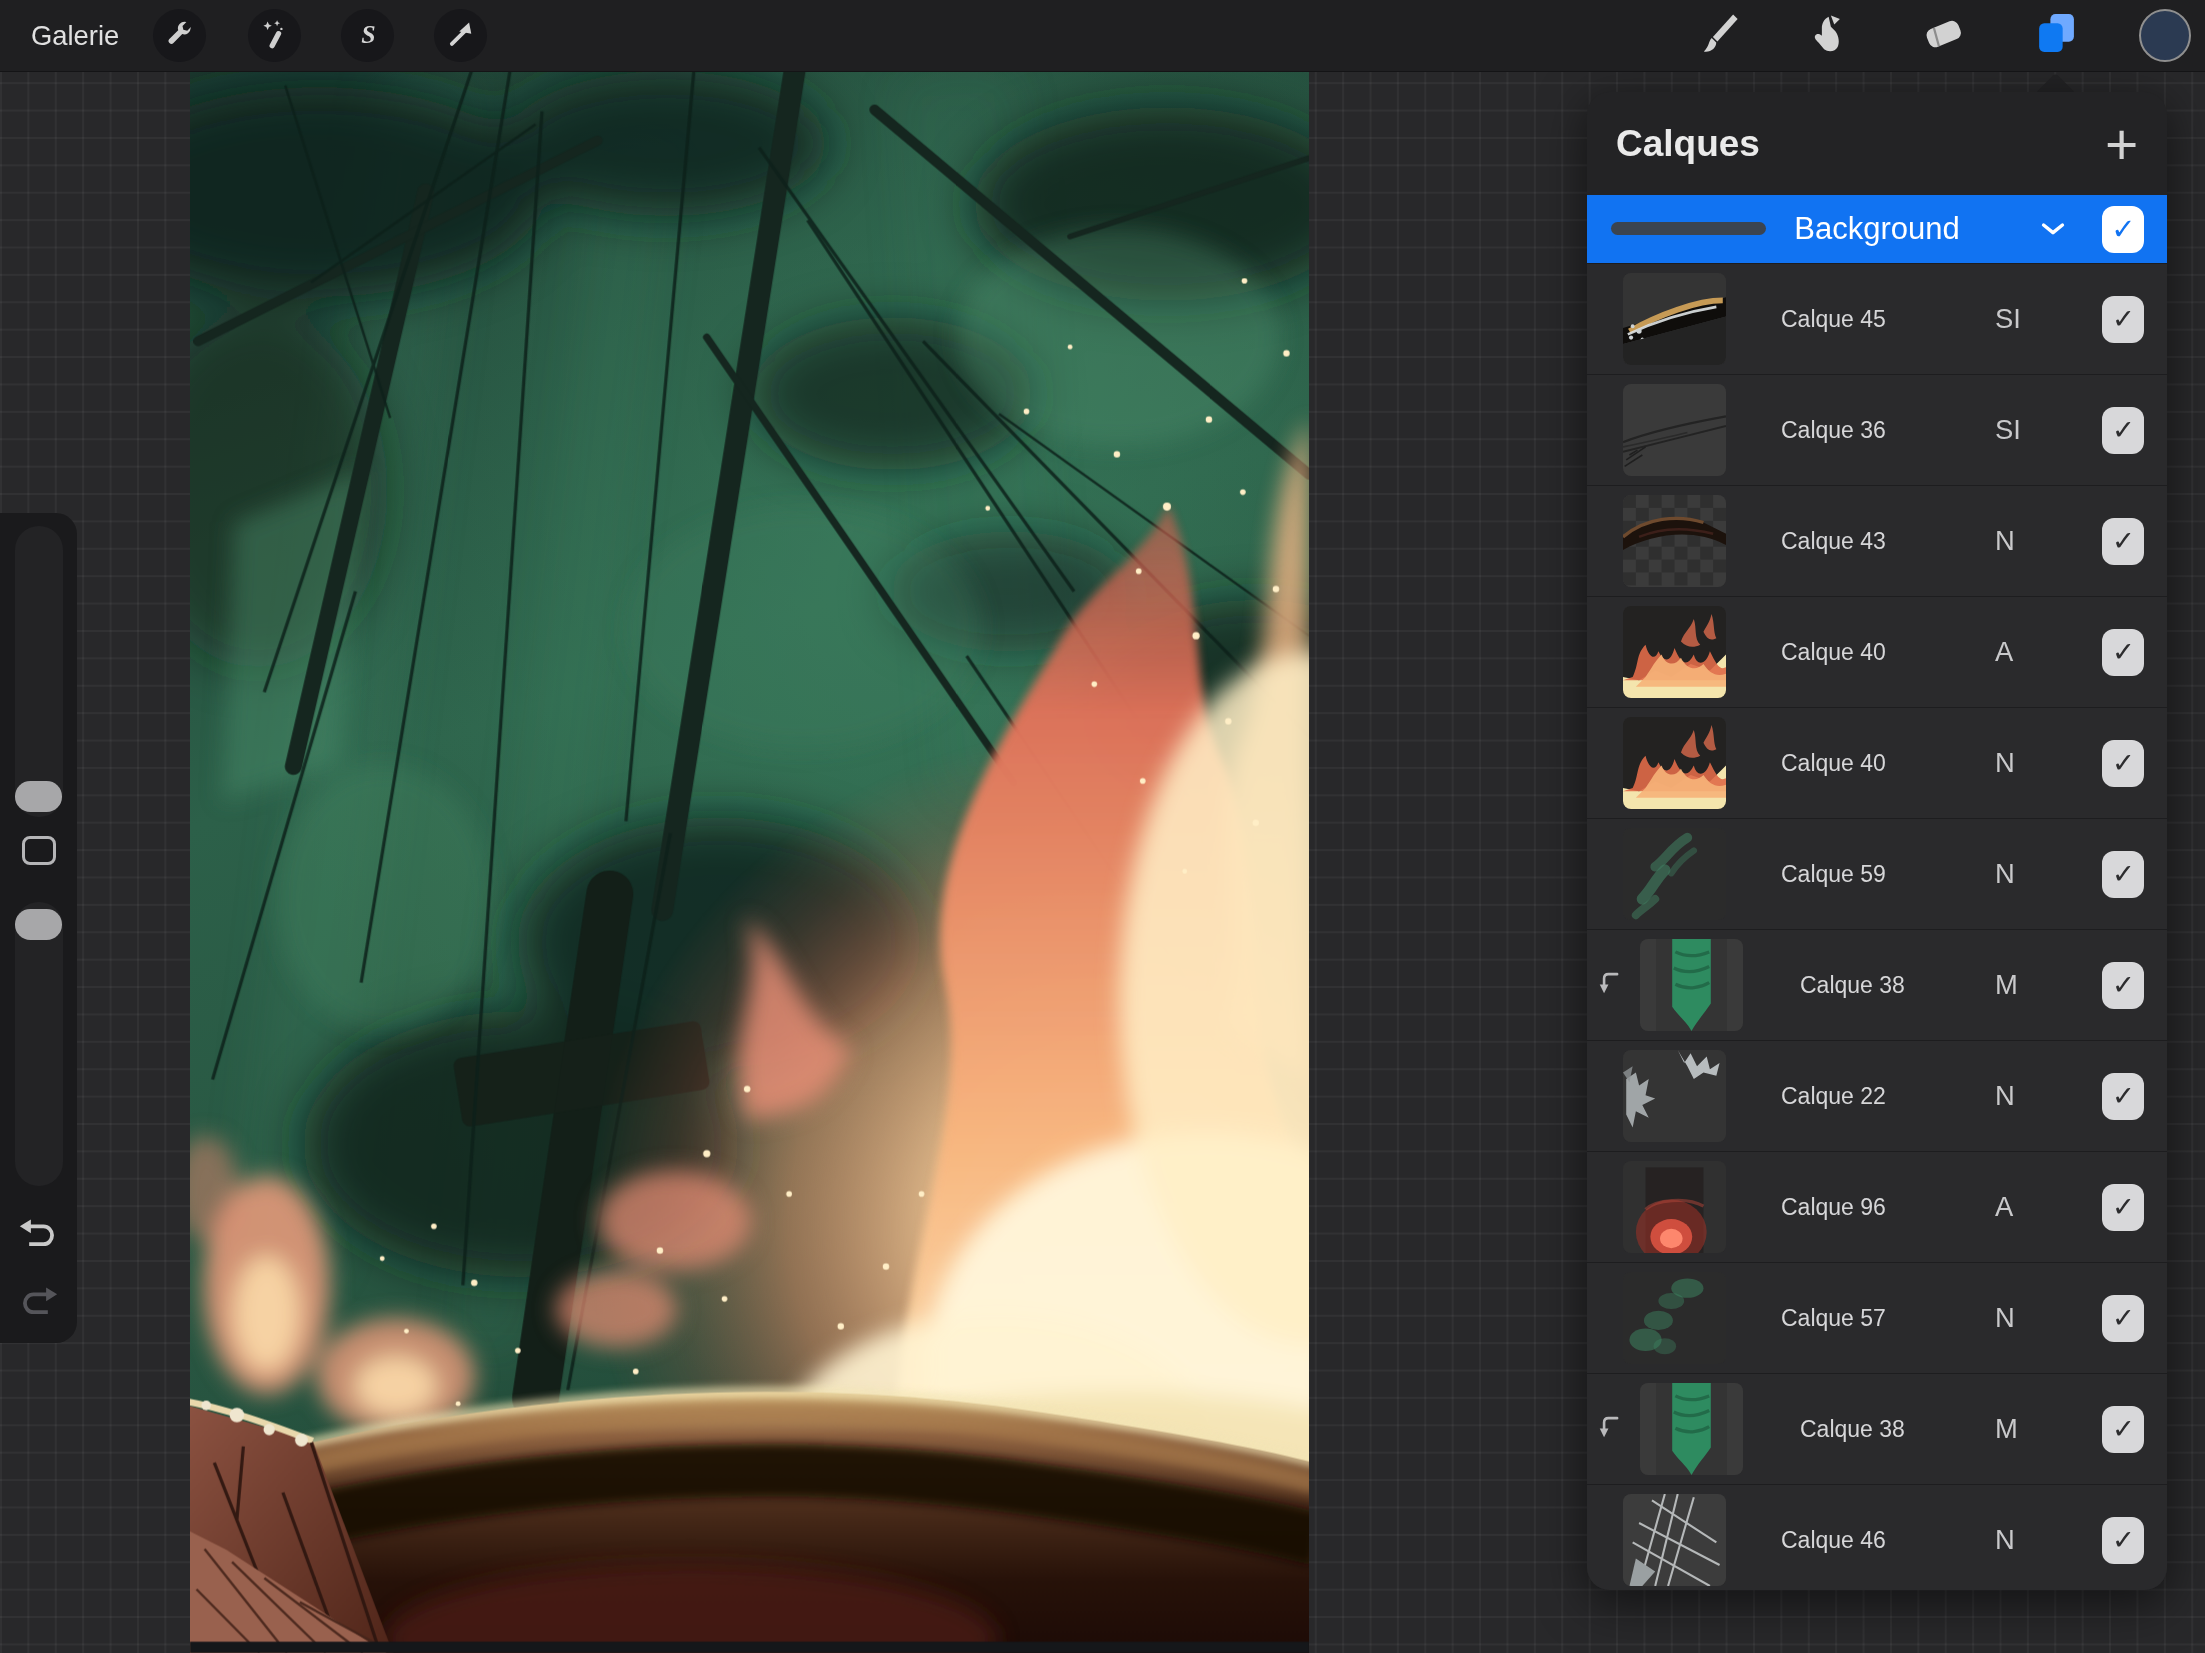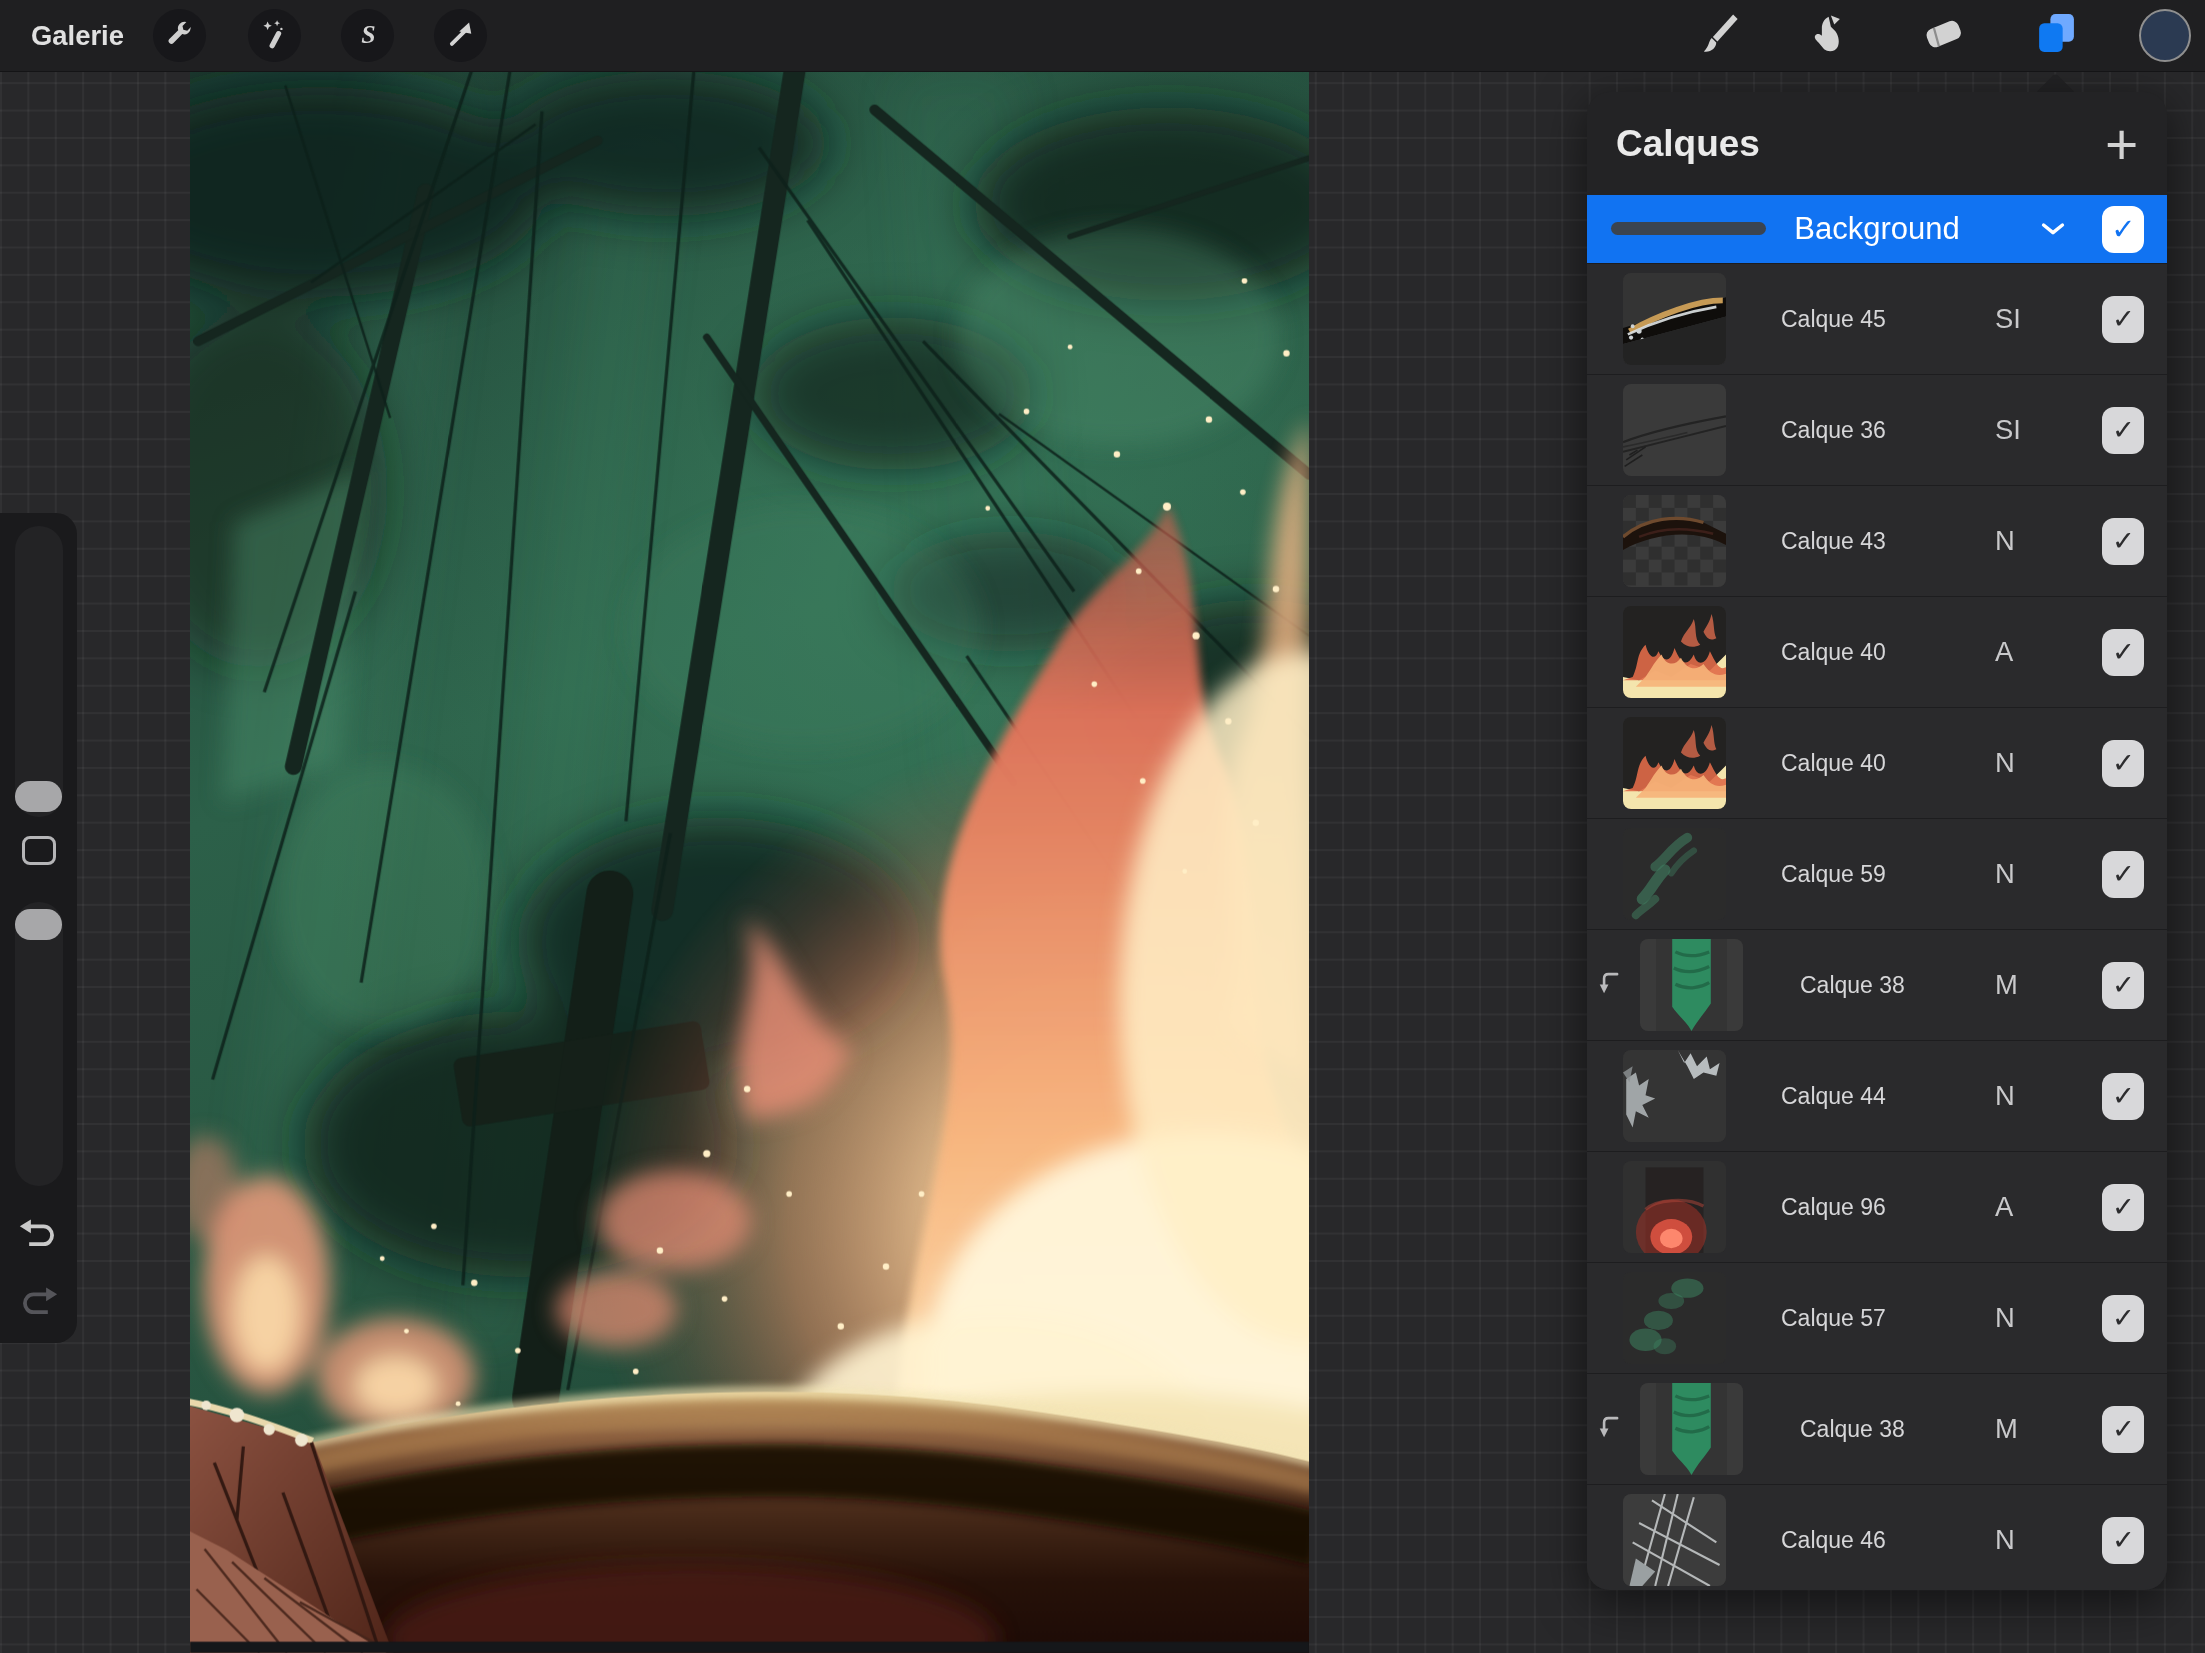--- a/index.html
+++ b/index.html
@@ -7,21 +7,21 @@
     width:2205px;height:1653px;position:relative;overflow:hidden;
     font-family:"Liberation Sans","DejaVu Sans",sans-serif;
     background-color:#28282a;
     background-image:
       linear-gradient(rgba(255,255,255,.045) 1.6px, transparent 1.6px),
       linear-gradient(90deg, rgba(255,255,255,.045) 1.6px, transparent 1.6px);
     background-size:27.4px 27.4px;
   }
   
   .toolbar{position:absolute;top:0;left:0;width:2205px;height:71px;background:#1f1f21;z-index:50;border-bottom:0.8px solid #141416;}
-  .gallery-label{position:absolute;left:31px;top:0;height:71px;line-height:71px;font-size:27.4px;color:#e0e0e0;cursor:default;font-weight:bold;}
+  .gallery-label{position:absolute;left:31px;top:0;height:71px;line-height:71px;font-size:27.4px;color:#e0e0e0;cursor:default;}
   .tb-circle{position:absolute;top:9px;width:53px;height:53px;border-radius:50%;background:#17171a;border:none;display:flex;align-items:center;justify-content:center;padding:0;}
   .tb-circle svg{width:31px;height:31px;}
   .tb-flat{position:absolute;top:11.3px;width:48px;height:48px;background:none;border:none;display:flex;align-items:center;justify-content:center;padding:0;}
   .tb-flat svg{width:45px;height:45px;}
   .color-swatch{position:absolute;left:2139px;top:9px;width:52px;height:53px;border-radius:50%;border:2.4px solid #8f8f8f;box-sizing:border-box;background:var(--color_swatch);}
   
   .canvas{position:absolute;left:190px;top:71px;width:1119px;height:1582px;z-index:10;}
   .canvas svg{display:block;}
   
   .sidebar{position:absolute;left:0;top:513px;width:77px;height:830px;background:#1a1a1c;border-radius:0 21px 21px 0;z-index:40;}
@@ -531,21 +531,21 @@
       <div class="layer-row">
 
     <span class="layer-thumb">
           <svg viewBox="0 0 64 57" preserveAspectRatio="none">
             <rect width="64" height="57" fill="#343434"></rect>
             <path d="M34,0 L38,8 L42,2 L46,10 L52,4 L54,12 L60,8 L58,16 L50,14 L44,18 L40,10 Z" fill="#b7bcbe"></path>
             <path d="M2,18 L8,14 L10,22 L16,18 L14,28 L20,30 L12,34 L16,42 L8,38 L6,48 L2,40 Z" fill="#a7acae" opacity=".95"></path>
             <path d="M0,14 L6,10 L4,20 Z" fill="#8f9496" opacity=".8"></path>
           </svg>
         </span>
-    <span class="layer-name">Calque 44</span>
+    <span class="layer-name">Calque 22</span>
     <span class="layer-blend">N</span>
     <span class="checkbox layer-check">✓</span>
   </div>
       <div class="layer-row">
 
     <span class="layer-thumb">
           <svg viewBox="0 0 64 57" preserveAspectRatio="none">
             <rect width="64" height="57" fill="#303030"></rect>
             <rect x="14" y="4" width="36" height="53" fill="#262222"></rect>
             <ellipse cx="30" cy="44" rx="22" ry="20" fill="#a03227" opacity=".55"></ellipse>

